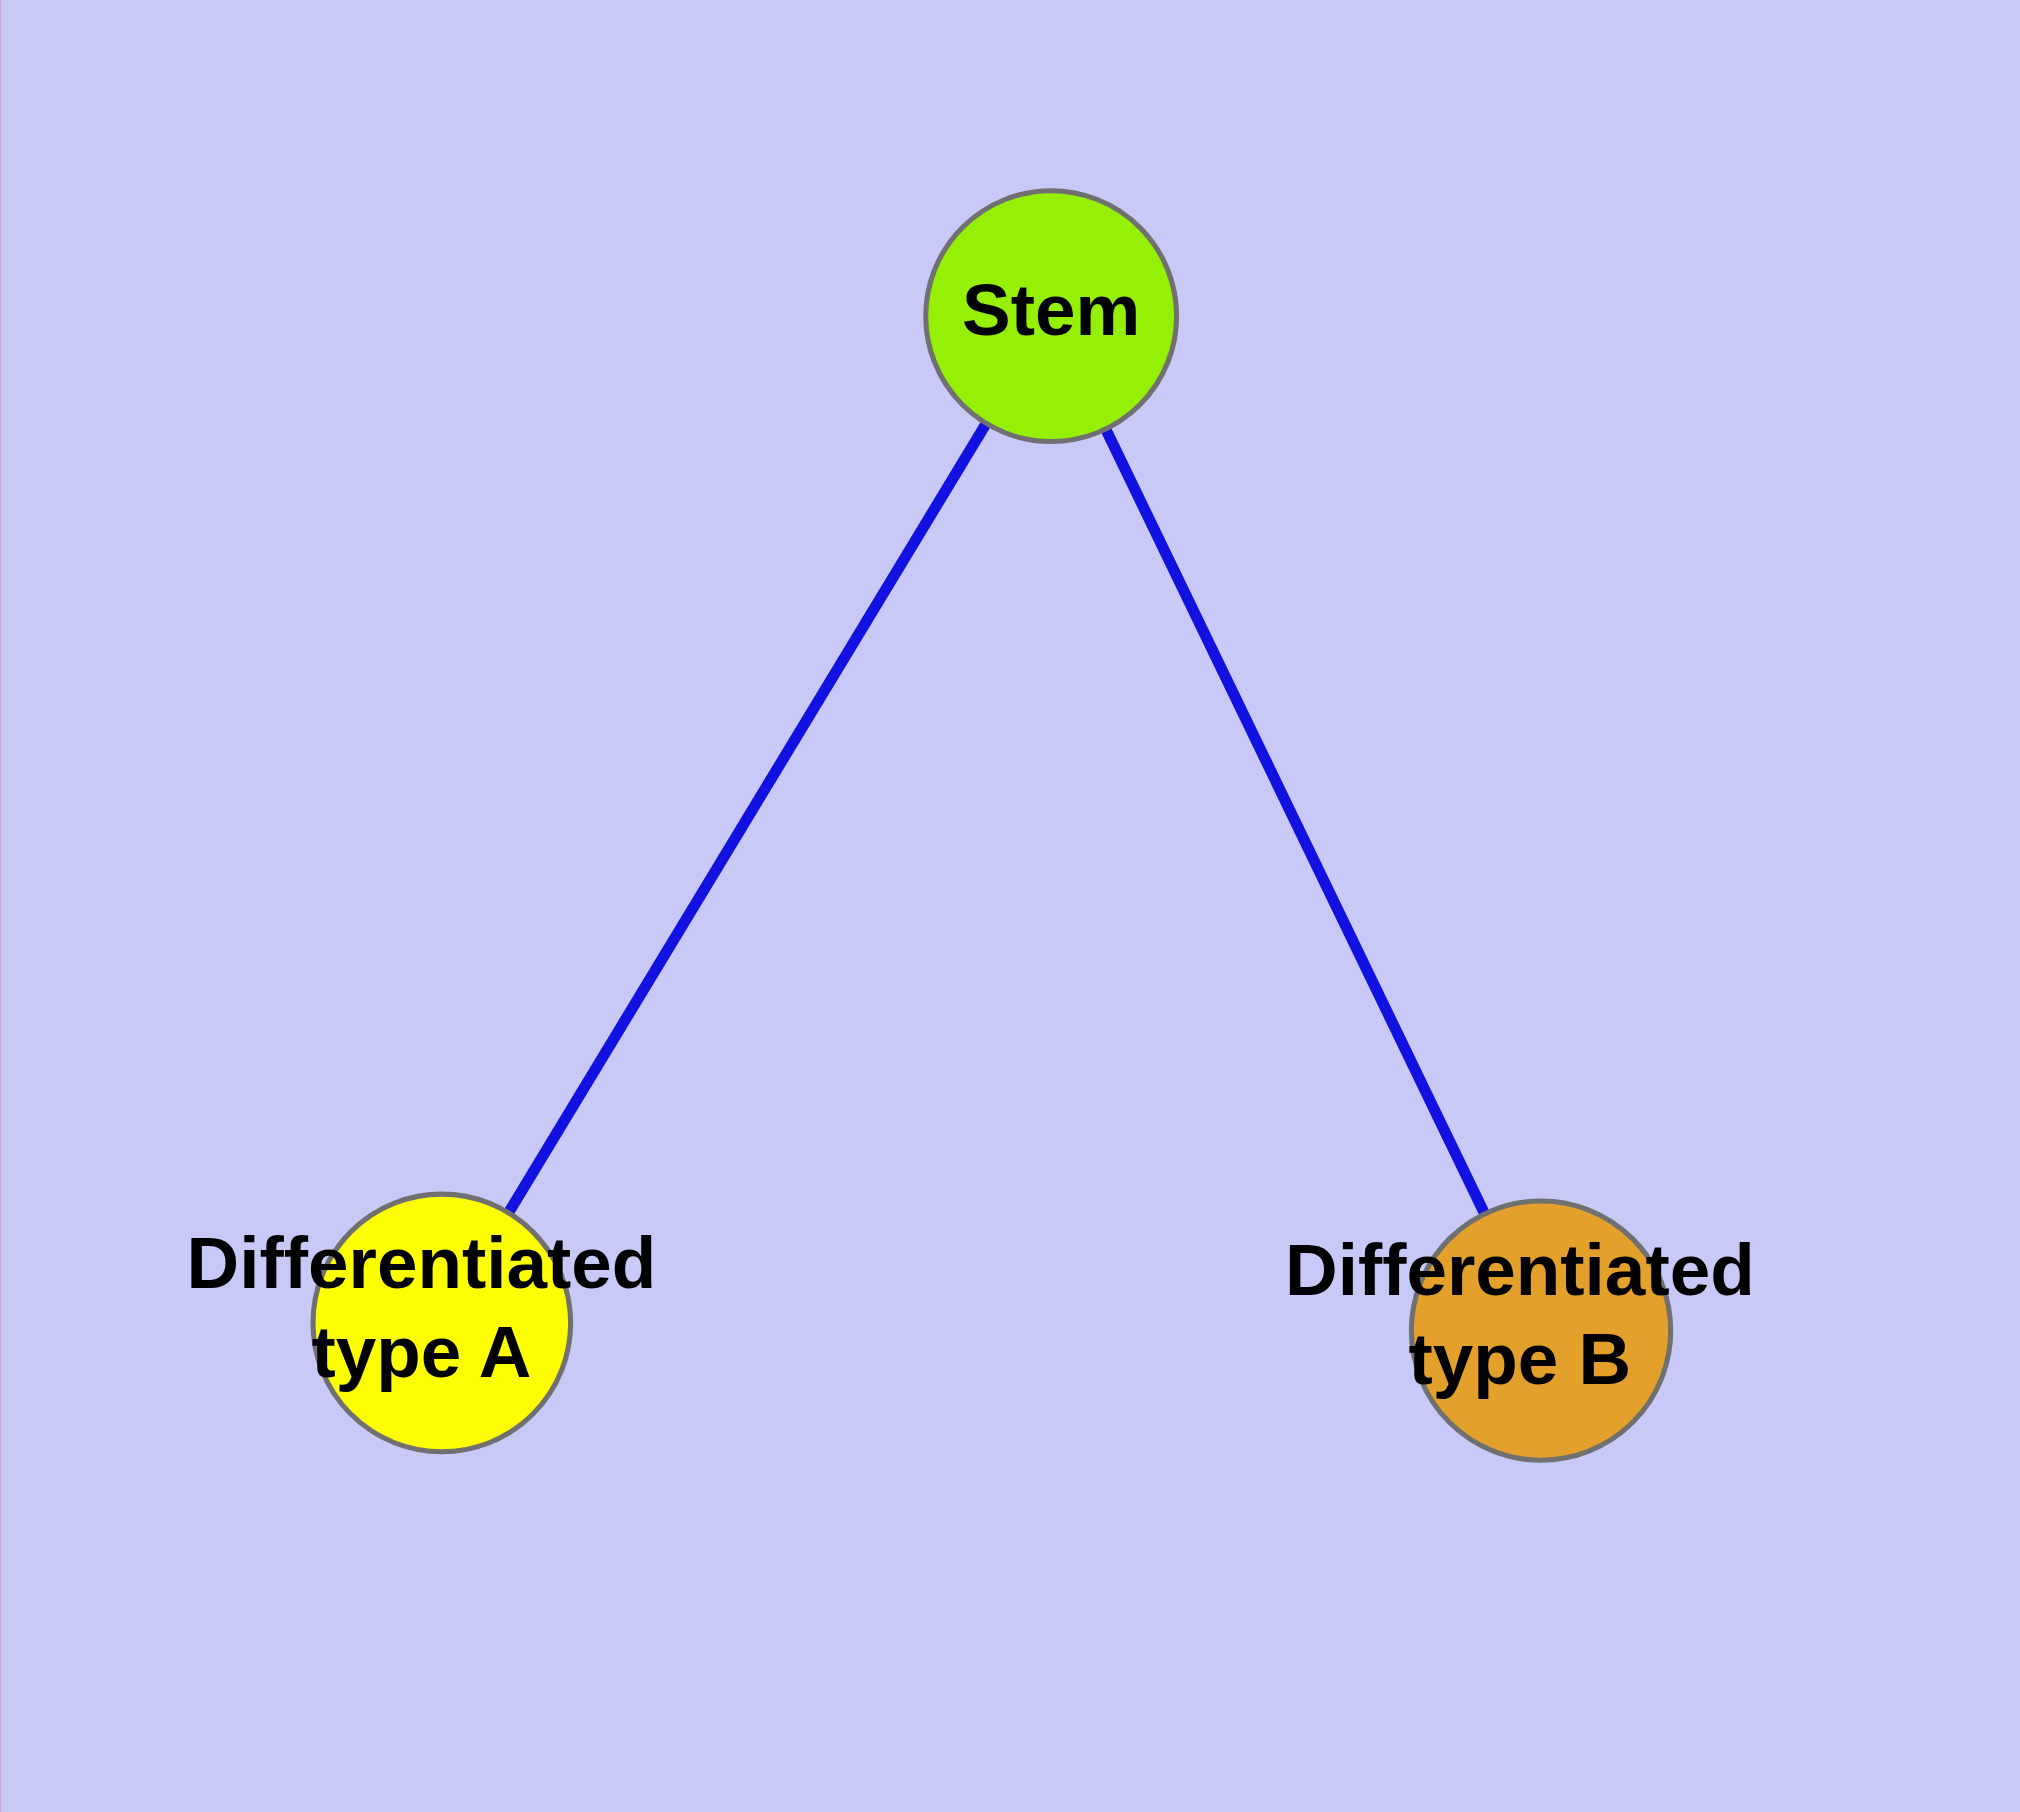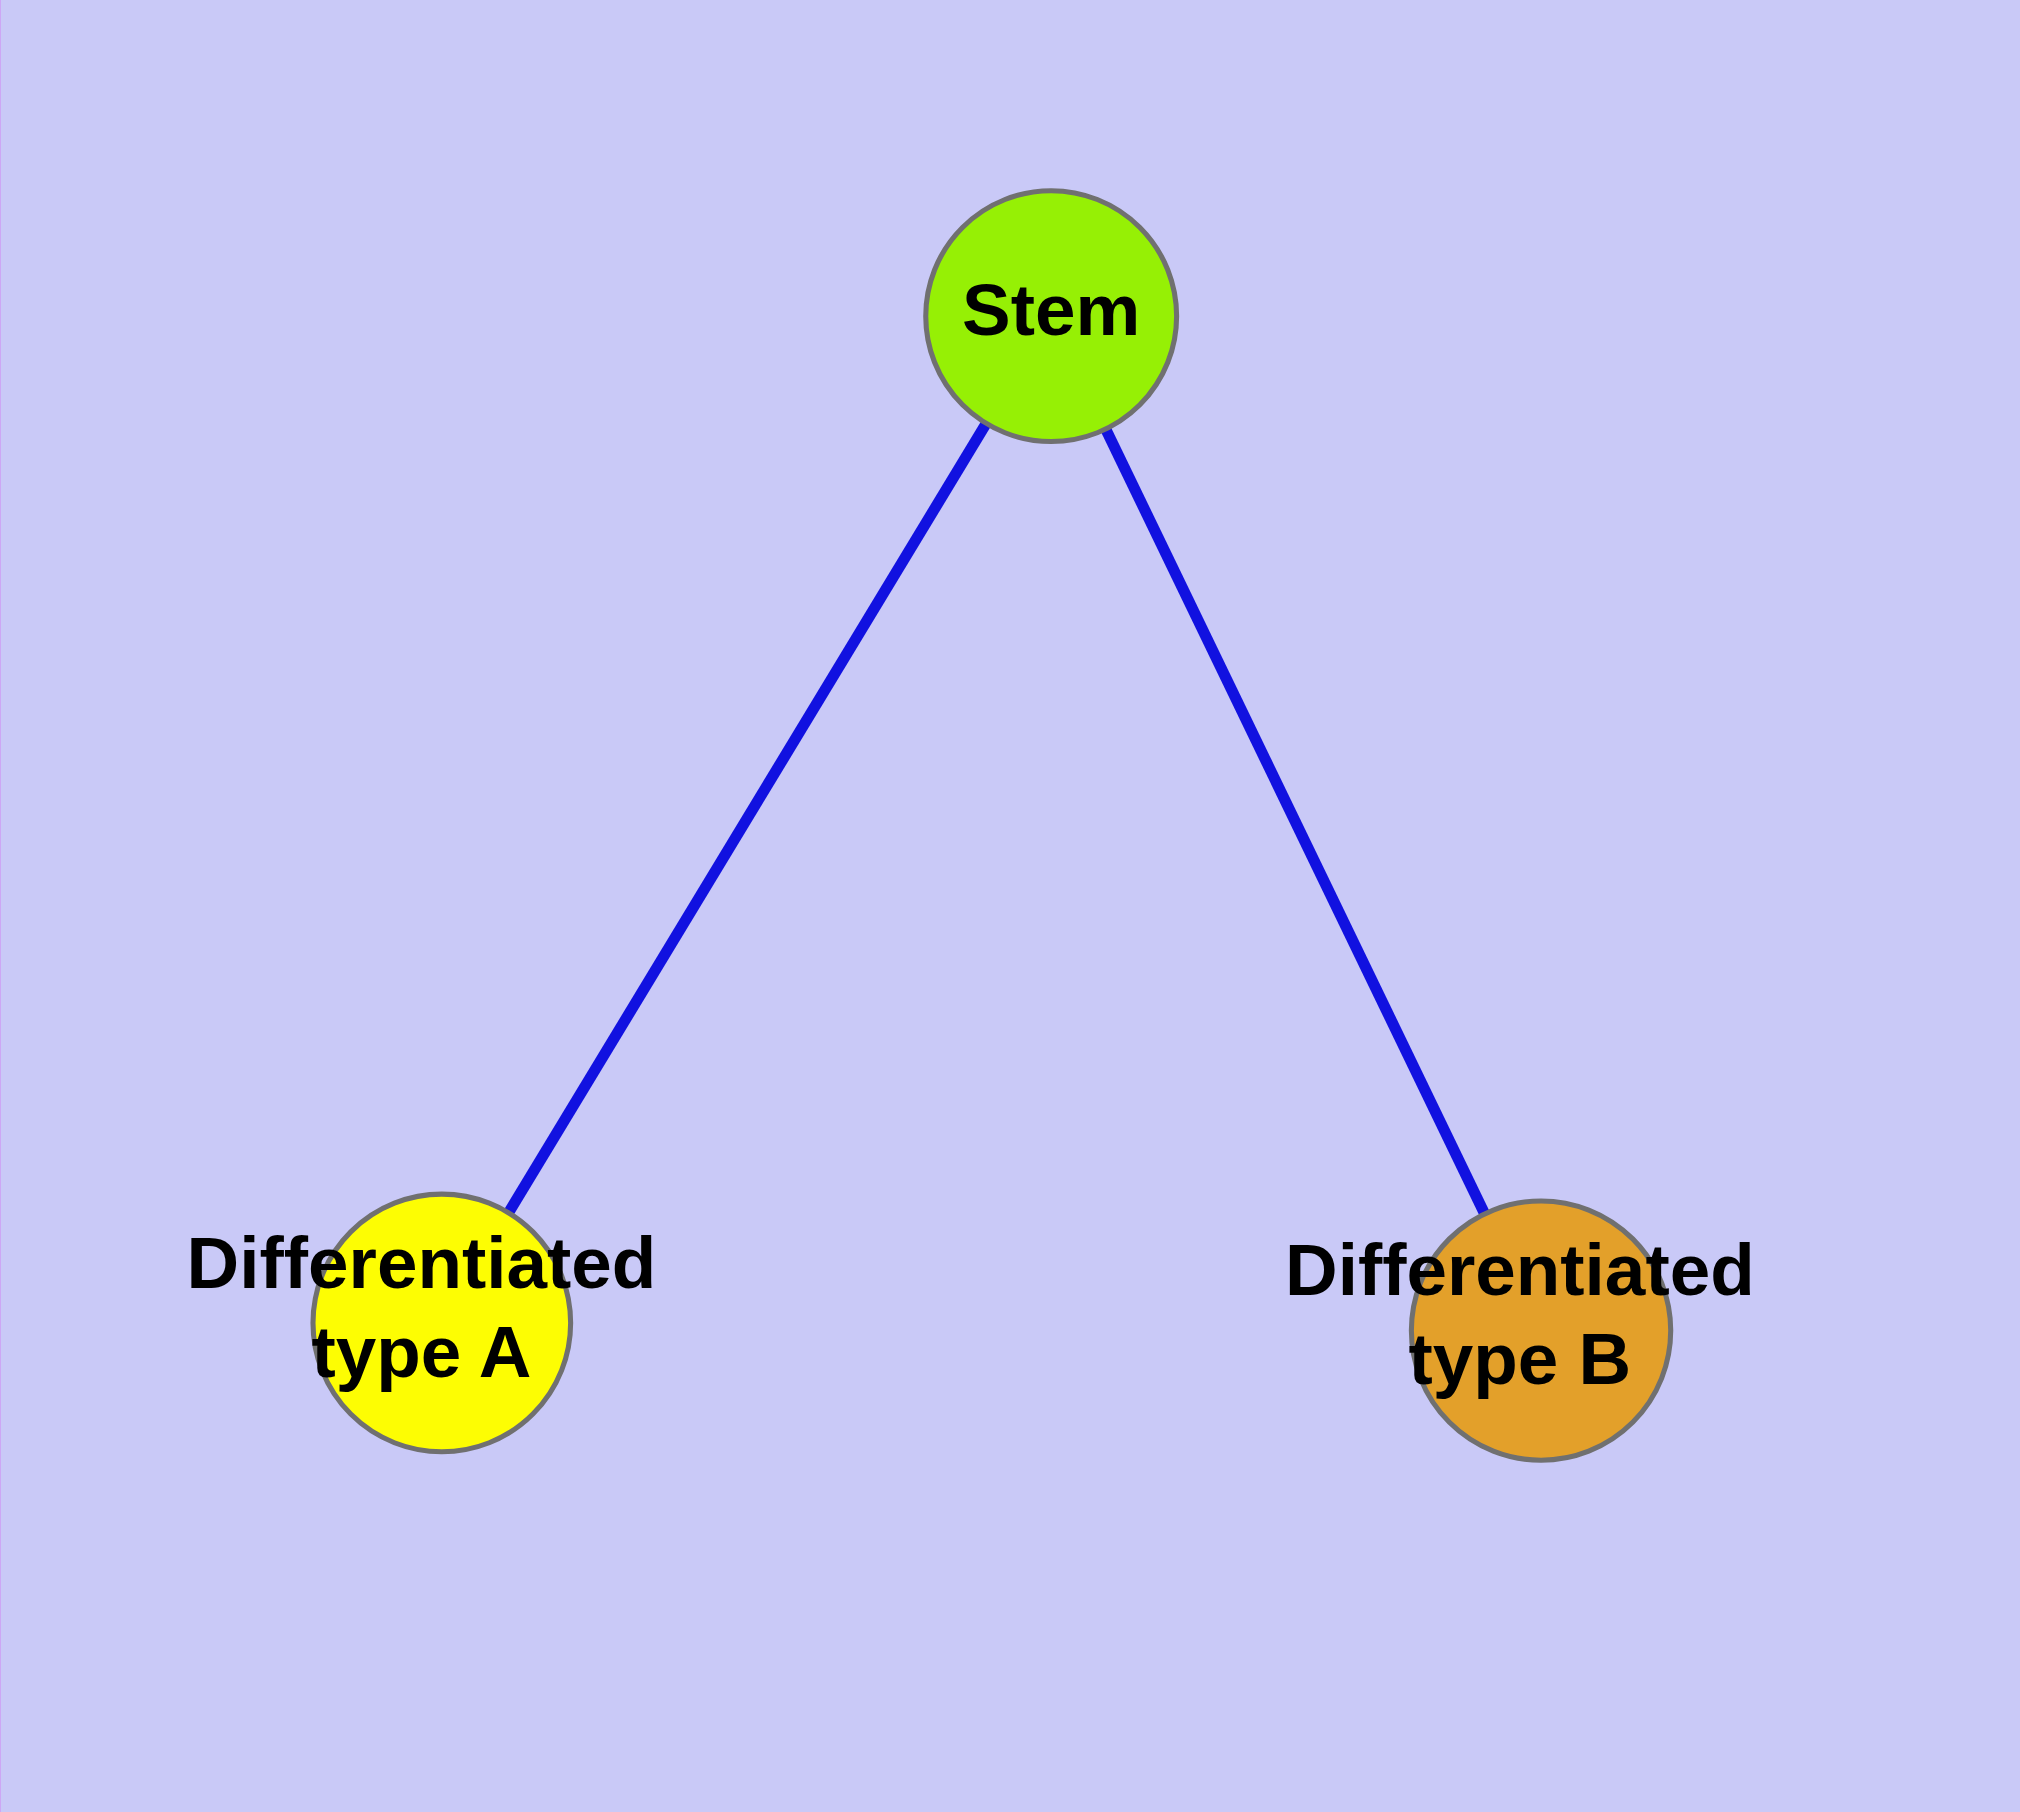--- a/index.html
+++ b/index.html
@@ -6,21 +6,21 @@
   html, body {
     margin: 0;
     padding: 0;
     background: #ffffff;
   }
   #canvas-root {
     position: relative;
     width: 2021px;
     height: 1812px;
     overflow: hidden;
-    background: #d946ef;
+    background: #ef4444;
     font-family: "Liberation Sans", sans-serif;
   }
   #graph-svg {
     position: absolute;
     top: 0;
     left: 0;
     width: 2021px;
     height: 1812px;
     display: block;
   }

